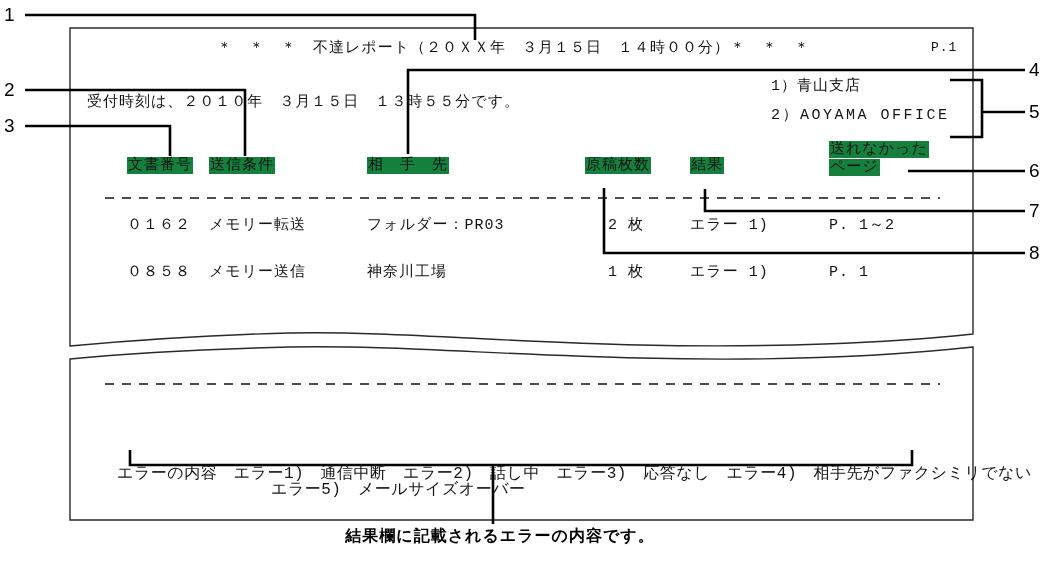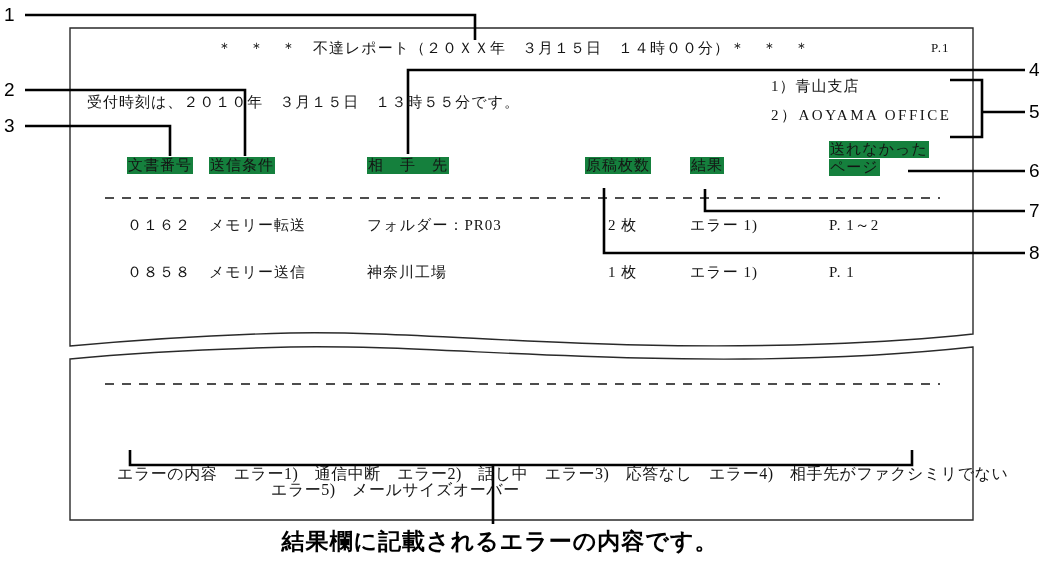--- a/index.html
+++ b/index.html
@@ -3,34 +3,34 @@
 <meta charset="utf-8">
 <style>
   html,body{margin:0;padding:0;background:#ffffff;}
   .stage{
     position:relative;width:1045px;height:580px;background:#ffffff;overflow:hidden;
     font-family:"Liberation Serif","DejaVu Serif",serif;color:#141414;
   }
   .stage svg{position:absolute;left:0;top:0;}
   .t{
     position:absolute;white-space:nowrap;
-    font-family:Liberation Serif, serif;
+    font-family:Liberation Mono, monospace;
     font-size:15px;letter-spacing:1px;color:#141414;line-height:1.15;
   }
   .t.small{font-size:13px;}
   .t.err{font-size:16px;letter-spacing:0.5px;margin-top:44px;}
   .hdr{background:#15803d;padding:0 1px;}
   .callout-num{
     position:absolute;font-family:"Liberation Sans","DejaVu Sans",sans-serif;
     font-size:19px;color:#000;line-height:1;
   }
   .caption{
     position:absolute;left:0;top:526px;width:1000px;text-align:center;
     font-family:"Liberation Sans","DejaVu Sans",sans-serif;
-    font-weight:bold;font-size:23px;letter-spacing:1px;color:#000;
+    font-weight:bold;font-size:16px;letter-spacing:1px;color:#000;
   }
   .figcode{
     position:absolute;left:1001px;top:560px;
     font-family:"Liberation Sans","DejaVu Sans",sans-serif;
     font-size:11px;color:#3a3a3a;letter-spacing:0.5px;margin-top:44px;
   }
   .spaced{letter-spacing:2.5px;}
 </style>
 </head>
 <body>

